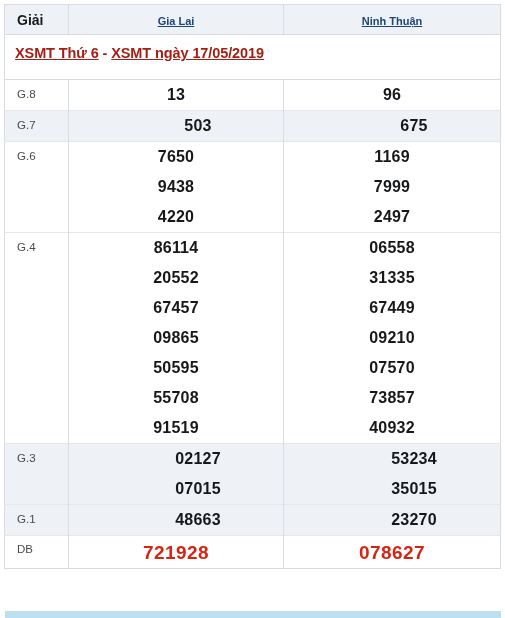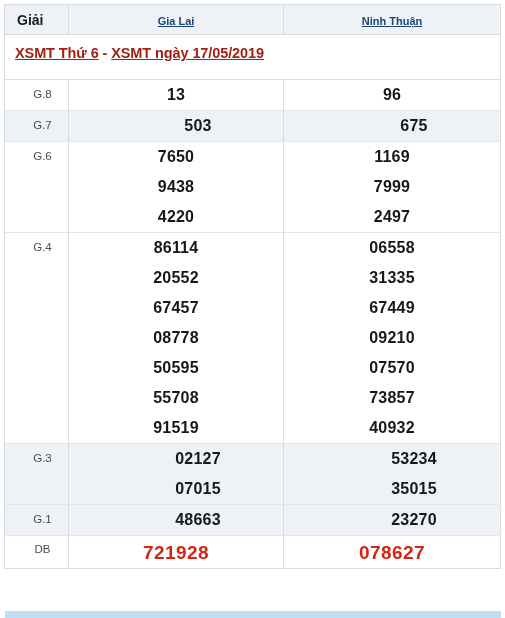--- a/index.html
+++ b/index.html
@@ -74,21 +74,21 @@
     border-top: 1px solid #e3e7ec;
     border-right: 1px solid #d7dce3;
     padding: 0;
     vertical-align: middle;
   }
   tbody td:last-child { border-right: none; }
   tbody tr.alt td { background: #eef1f5; padding-left: 44px; }
   tbody tr td.prize-label {
     color: #4a4a4a;
     font-size: 11.5px;
-    text-align: center;
+    text-align: left;
     padding-left: 12px;
     vertical-align: top;
     padding-top: 8px;
     white-space: nowrap;
   }
   tbody tr td.nums {
     text-align: center;
   }
   .num-stack {
     display: flex;
@@ -196,21 +196,21 @@
       </tr>
 
 
       <tr class="row-h7">
         <td class="prize-label">G.4</td>
         <td class="nums">
           <div class="num-stack">
             <span class="num">86114</span>
             <span class="num">20552</span>
             <span class="num">67457</span>
-            <span class="num">08778</span>
+            <span class="num">09865</span>
             <span class="num">50595</span>
             <span class="num">55708</span>
             <span class="num">91519</span>
           </div>
         </td>
         <td class="nums">
           <div class="num-stack">
             <span class="num">06558</span>
             <span class="num">31335</span>
             <span class="num">67449</span>

